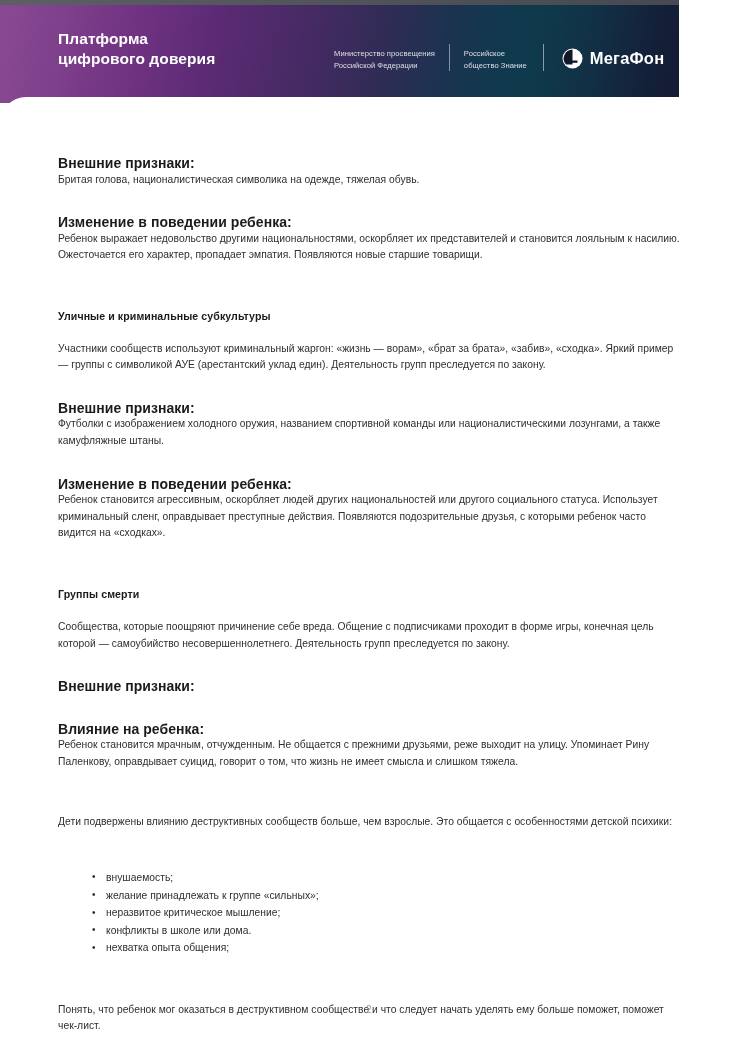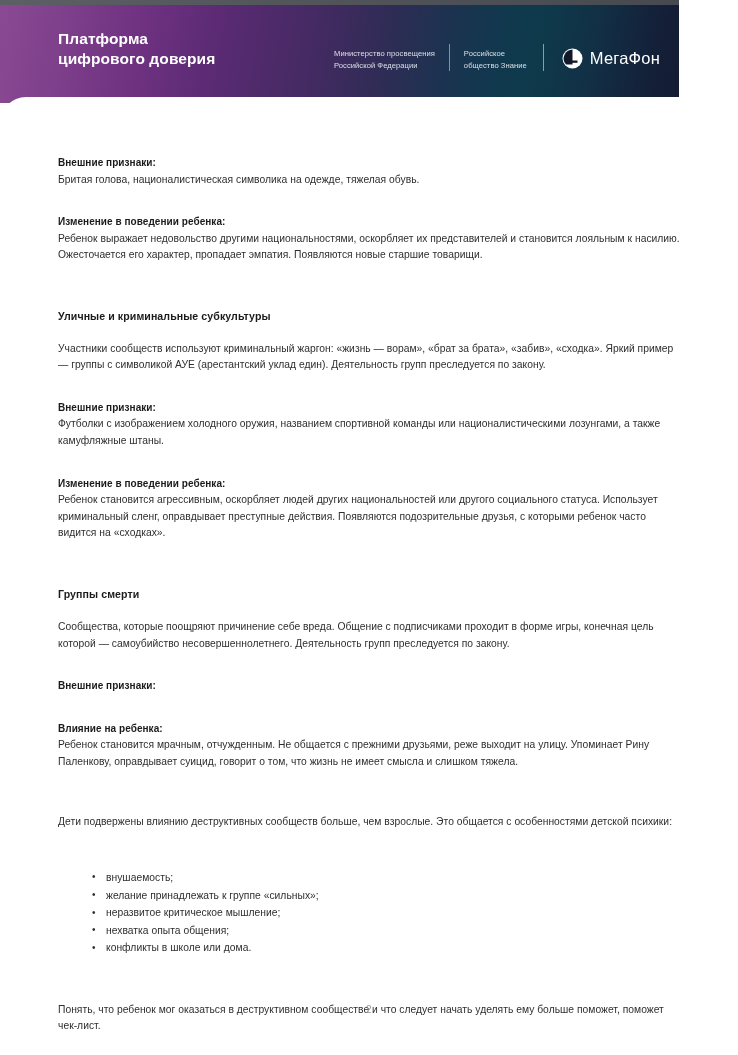--- a/index.html
+++ b/index.html
@@ -108,21 +108,21 @@
     top: -2px;
   }
   .megafon-mark {
     width: 21px;
     height: 21px;
     flex: none;
   }
   .megafon-word {
     color: #ffffff;
     font-size: 16.5px;
-    font-weight: normal;
+    font-weight: bold;
     letter-spacing: 0.2px;
     line-height: 17px;
   }
 
   
   .sheet {
     position: absolute;
     top: 97px;
     left: 0;
     width: 738px;
@@ -134,21 +134,21 @@
 
   
   .content {
     position: absolute;
     top: 155px;
     left: 58px;
     width: 624px;
   }
 
   .lbl {
-    font-size: 10px;
+    font-size: 14px;
     font-weight: bold;
     color: #1b1b1b;
     line-height: 16.5px;
     letter-spacing: 0.05px;
   }
   .para {
     font-size: 10.3px;
     color: #2e2e2e;
     line-height: 16.6px;
     letter-spacing: 0.02px;
@@ -286,22 +286,22 @@
     <div class="gap-xxl"></div>
 
     <div class="para">Дети подвержены влиянию деструктивных сообществ больше, чем взрослые. Это общается с особенностями детской психики:</div>
 
     <div class="gap-md"></div>
 
     <ul class="bullets">
       <li>внушаемость;</li>
       <li>желание принадлежать к группе «сильных»;</li>
       <li>неразвитое критическое мышление;</li>
+      <li>конфликты в школе или дома.</li>
       <li>нехватка опыта общения;</li>
-      <li>конфликты в школе или дома.</li>
     </ul>
 
     <div class="gap-lg"></div>
 
     <div class="para">Понять, что ребенок мог оказаться в деструктивном сообществе и что следует начать уделять ему больше поможет, поможет чек-лист.</div>
   </div>
 
   <div class="page-number">2</div>
 
 </div>

